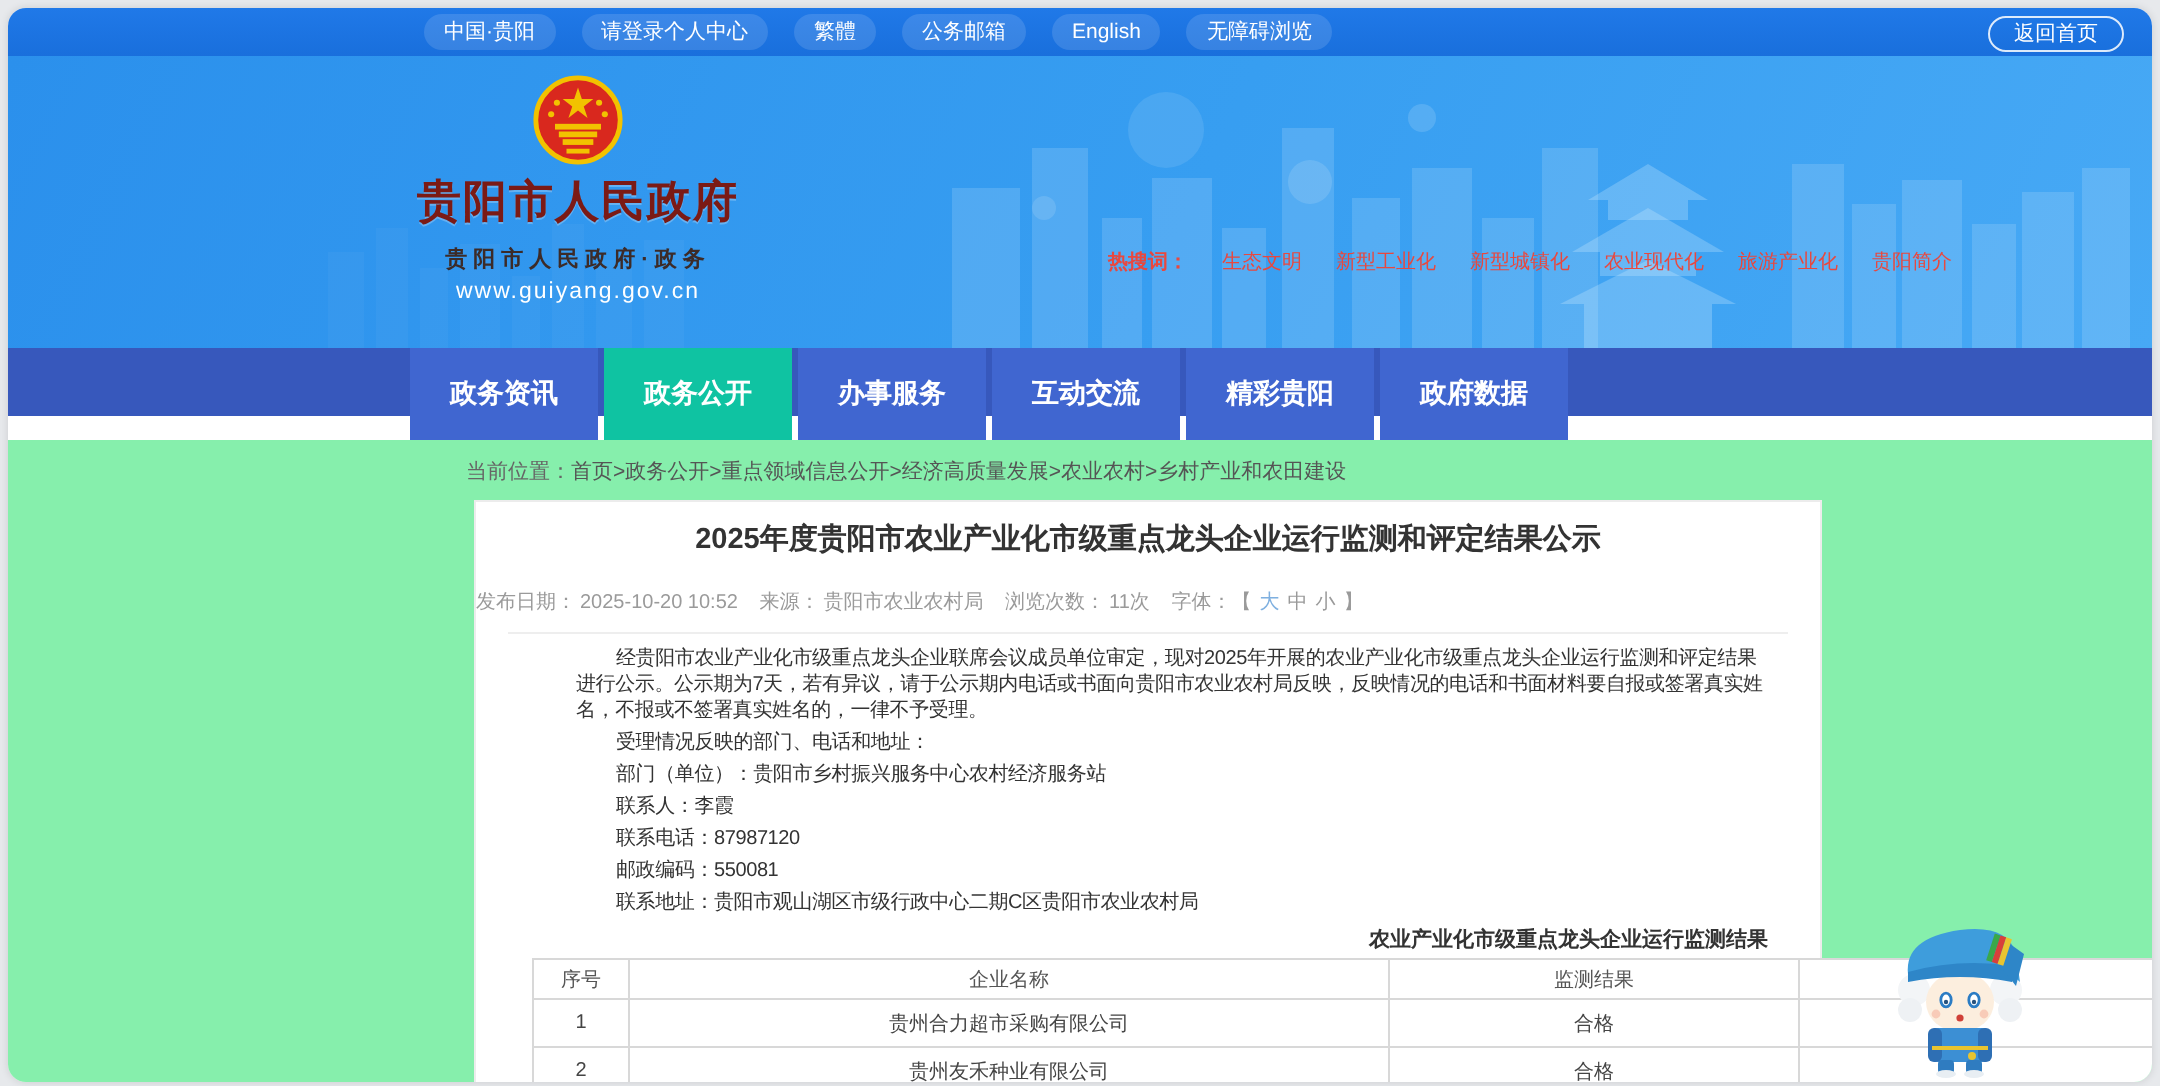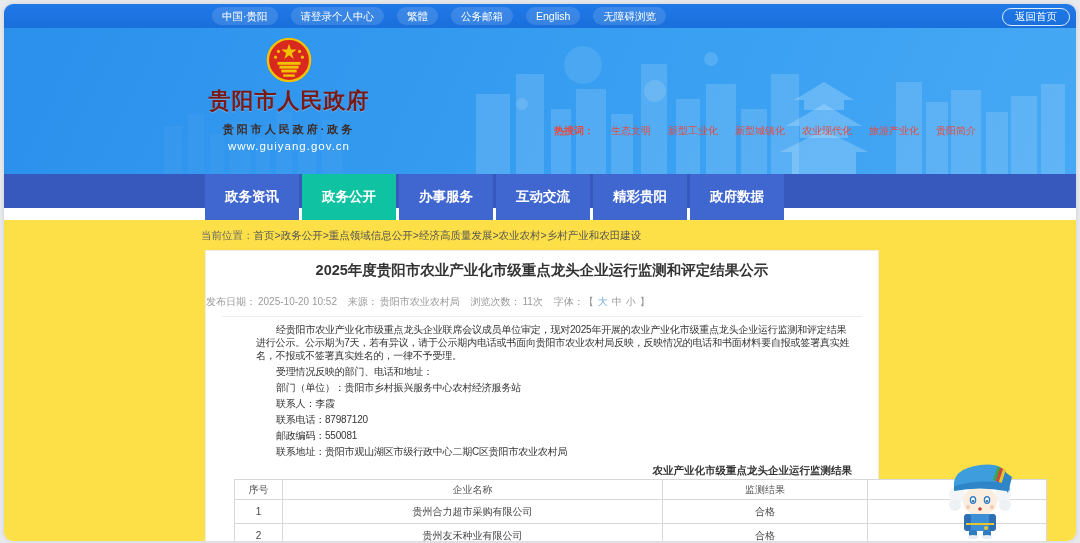--- a/index.html
+++ b/index.html
@@ -7,21 +7,21 @@
     font-family:"Liberation Sans","DejaVu Sans",sans-serif; }
   #card { position:absolute; left:4px; top:4px; width:1072px; height:537px;
     border-radius:9px; overflow:hidden; background:#fff; box-shadow:0 0 4px rgba(0,0,0,.12); }
 
   
   #topbar { position:absolute; left:0; top:0; width:100%; height:24px;
     background:linear-gradient(#2079e8,#196fdc); display:flex; align-items:center;
     padding-left:208px; gap:13px; }
   .tb-item { color:#fff; font-size:10.5px; line-height:16px; padding:1px 10px;
     background:rgba(255,255,255,.13); border-radius:9px; cursor:pointer; white-space:nowrap; }
-  #back-home { position:absolute; right:6px; top:4px; color:#fff; font-size:10.5px;
+  #back-home { position:absolute; right:14px; top:4px; color:#fff; font-size:10.5px;
     padding:1px 12px; border:1px solid rgba(255,255,255,.85); border-radius:9px; cursor:pointer; }
 
   
   #banner { position:absolute; left:0; top:24px; width:100%; height:146px;
     background:linear-gradient(115deg,#2b90ec 0%,#379ef1 55%,#47a9f5 100%); }
   .bokeh { position:absolute; border-radius:50%; background:#fff; }
   #skyline { position:absolute; right:0; bottom:0; }
   #skyline2 { position:absolute; left:150px; bottom:0; opacity:.35; }
   #logo { position:absolute; left:190px; top:4px; width:190px; text-align:center; cursor:pointer; }
   #logo-emblem { display:block; margin:4px auto 2px; }
@@ -41,21 +41,21 @@
   .hot-word { font-size:10px; color:#e8483f; cursor:pointer; white-space:nowrap; }
 
   
   #nav { position:absolute; left:0; top:170px; width:100%; height:34px; background:#3758bc; }
   #nav-items { position:absolute; left:201px; top:0; height:46px; display:flex; gap:3px; }
   .nav-item { width:94px; height:46px; line-height:46px; text-align:center; color:#fff;
     font-size:13.5px; font-weight:bold; background:#4066d0; cursor:pointer; }
   .nav-item.active { background:#0fc3a2; }
 
   
-  #content { position:absolute; left:0; top:216px; width:100%; height:321px; background:#fde047; }
+  #content { position:absolute; left:0; top:216px; width:100%; height:321px; background:#86efac;padding-left:32px; }
   #breadcrumb { padding:9px 0 7px 197px; font-size:10.5px; color:#666; }
   #breadcrumb .crumb-path { color:#555; cursor:pointer; }
   #article { position:relative; margin-left:201px; width:674px; border:1px solid #ececec;
     background:#fff; padding-top:10px; min-height:300px; }
   #article-title { text-align:center; font-size:14.5px; font-weight:bold; color:#333; line-height:18px; }
   #article-meta { margin-top:16px; text-align:left; font-size:10px; color:#9a9a9a; line-height:13px; }
   #article-meta span { margin-right:2px; }
   .meta-gap { margin-left:6px; }
   #font-options .font-opt { cursor:pointer; margin:0 2px; }
   #font-options .font-opt.sel { color:#7fb0e0; }

